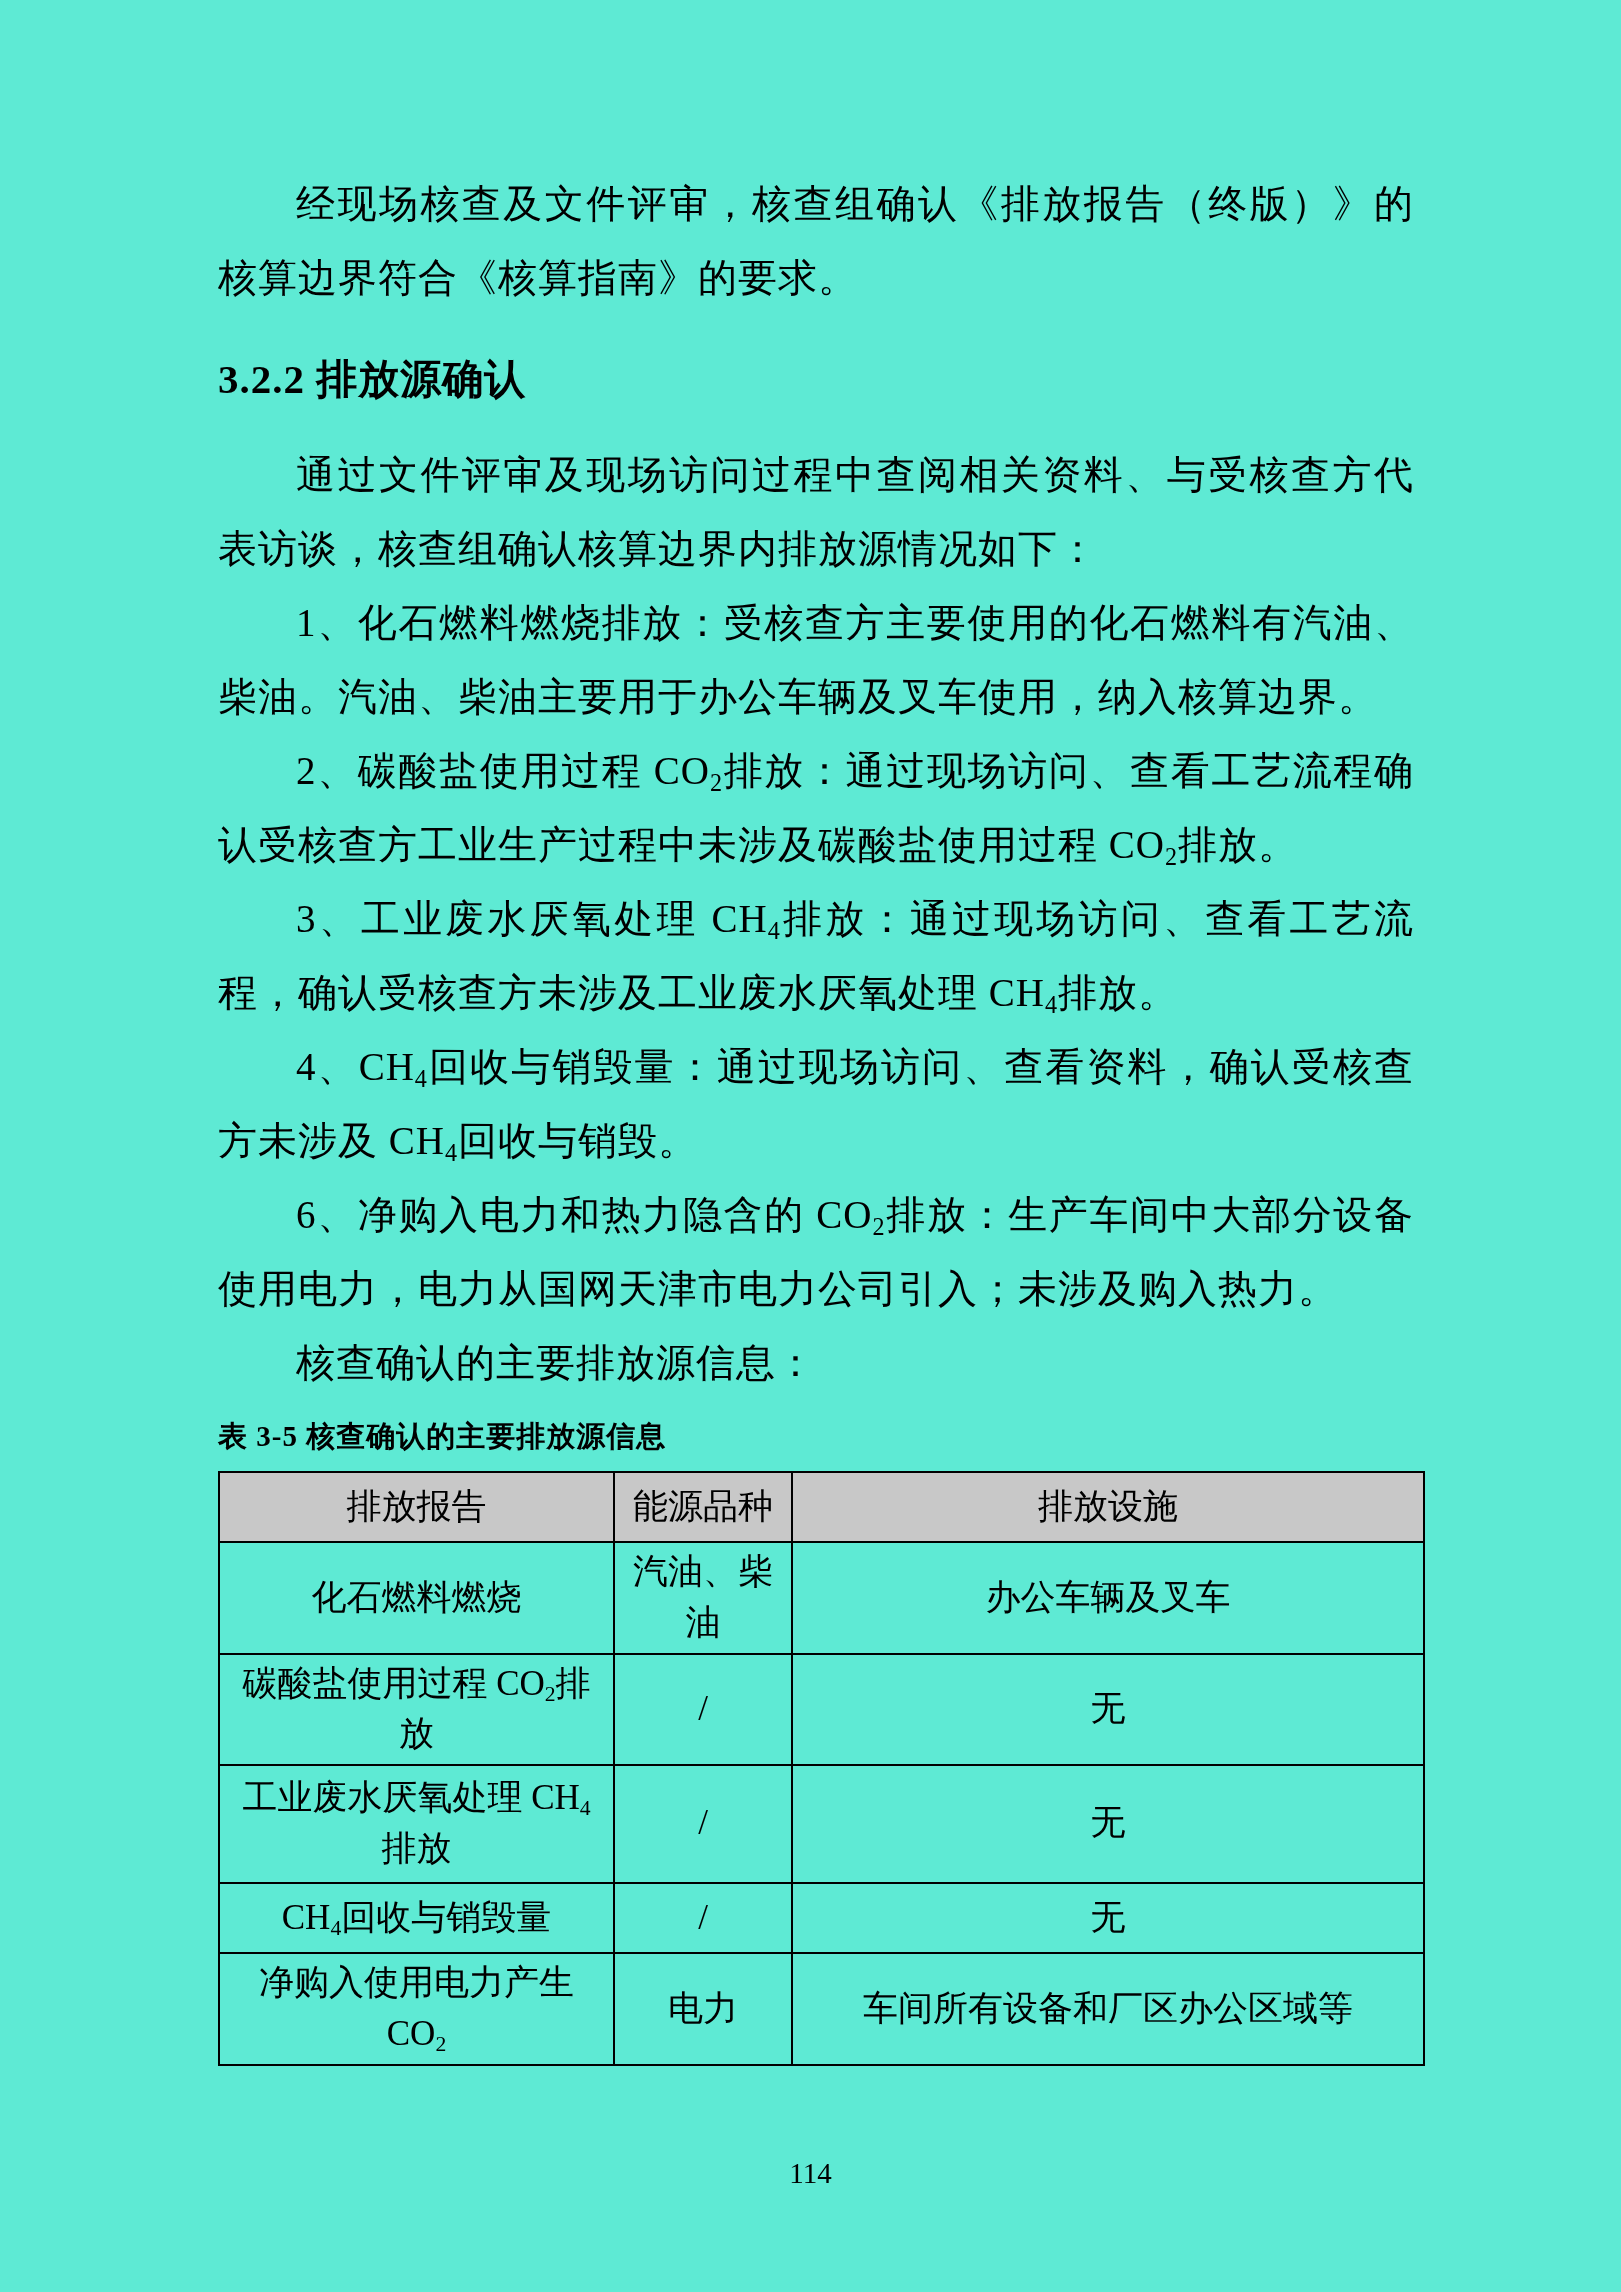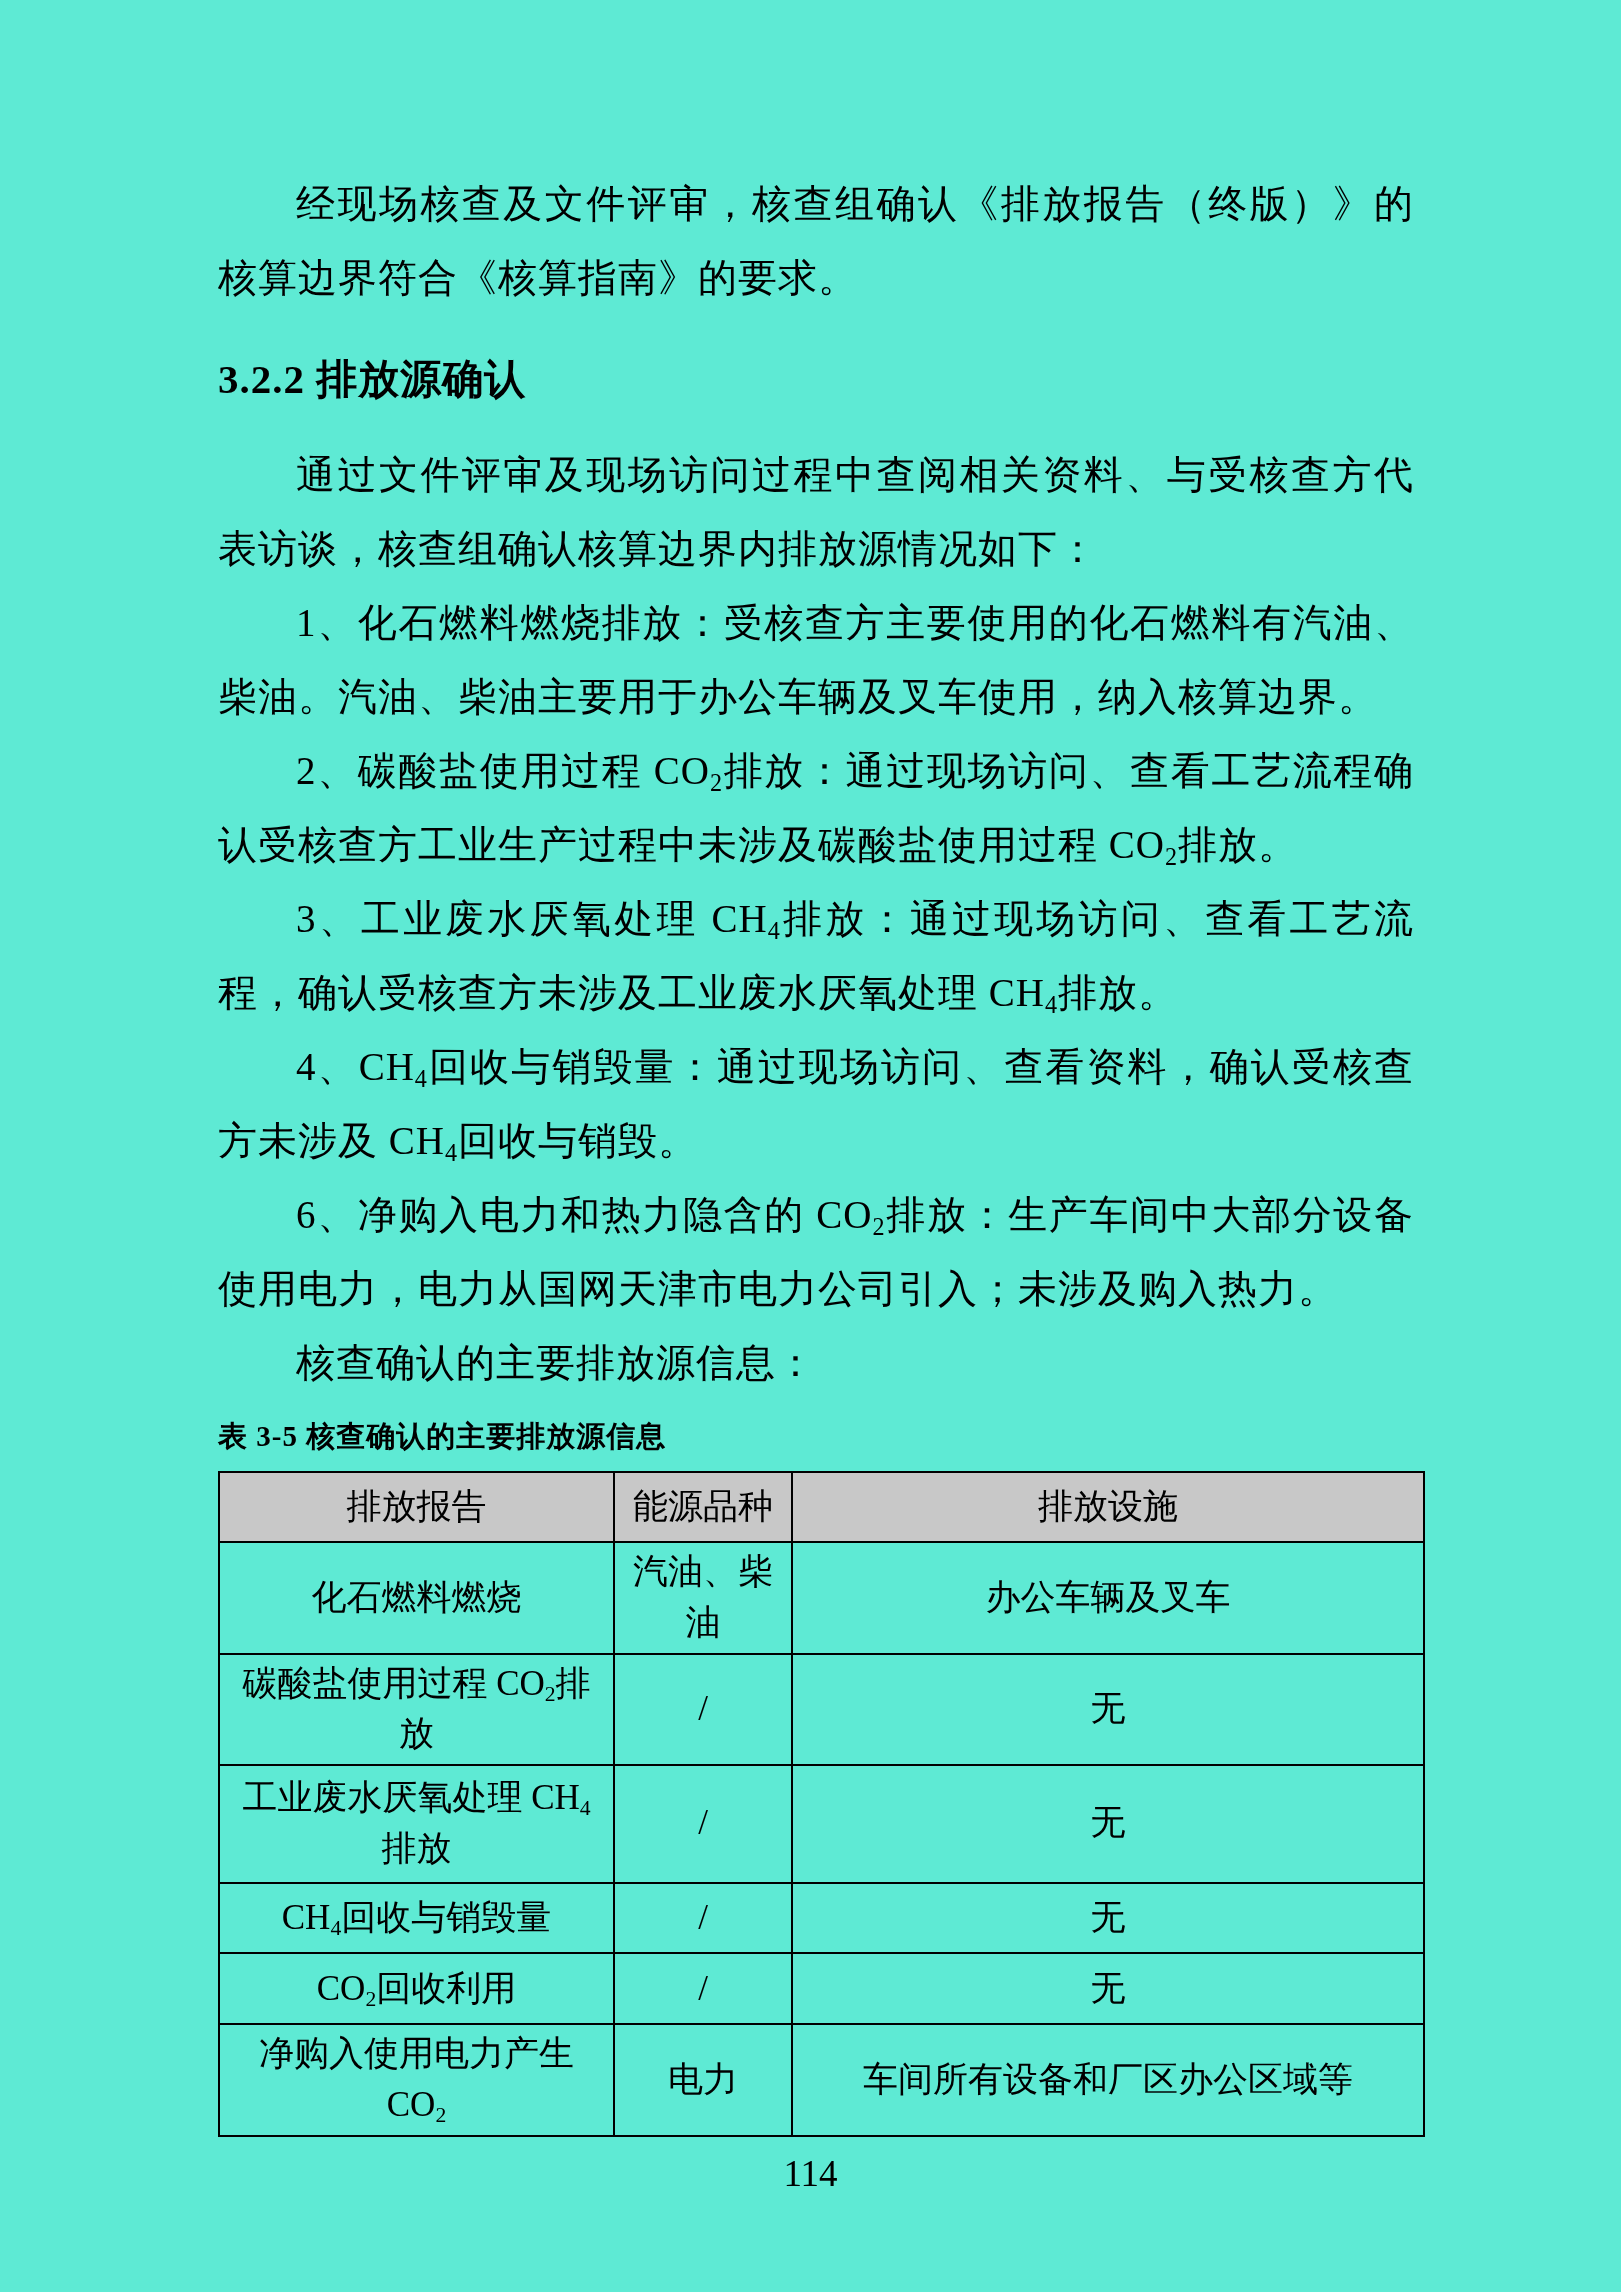--- a/index.html
+++ b/index.html
@@ -83,21 +83,21 @@
     vertical-align: baseline;
     position: relative;
     top: 0.28em;
   }
   .page-number {
     position: absolute;
     top: 2154px;
     left: 0;
     width: 100%;
     text-align: center;
-    font-size: 37px;
+    font-size: 29px;
     line-height: 39px;
   }
 </style>
 </head>
 <body>
 
 <div class="page">
   <div class="content">
 
     <p class="body-para">经现场核查及文件评审，核查组确认《排放报告（终版）》的核算边界符合《核算指南》的要求。</p>
@@ -143,25 +143,20 @@
         <tr class="row-tall">
           <td>工业废水厌氧处理 CH<sub>4</sub>排放</td>
           <td>/</td>
           <td class="cell-facility">无</td>
         </tr>
         <tr class="row-normal thick-top">
           <td>CH<sub>4</sub>回收与销毁量</td>
           <td>/</td>
           <td class="cell-facility">无</td>
         </tr>
-        <tr class="row-normal">
-          <td>CO<sub>2</sub>回收利用</td>
-          <td>/</td>
-          <td class="cell-facility">无</td>
-        </tr>
         <tr class="row-last">
           <td>净购入使用电力产生 CO<sub>2</sub></td>
           <td>电力</td>
           <td class="cell-facility">车间所有设备和厂区办公区域等</td>
         </tr>
       </tbody>
     </table>
   </div>
 
   <div class="page-number">114</div>

